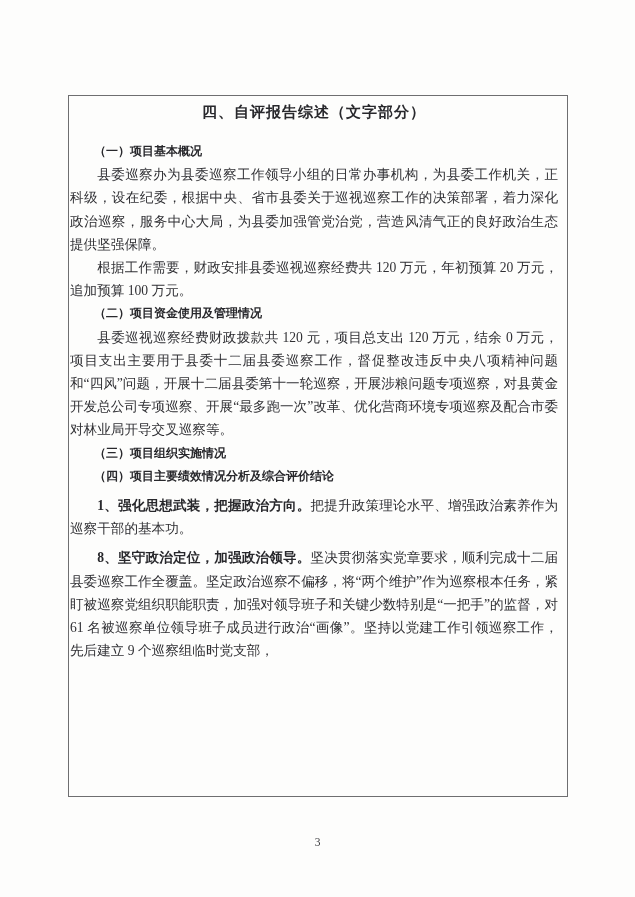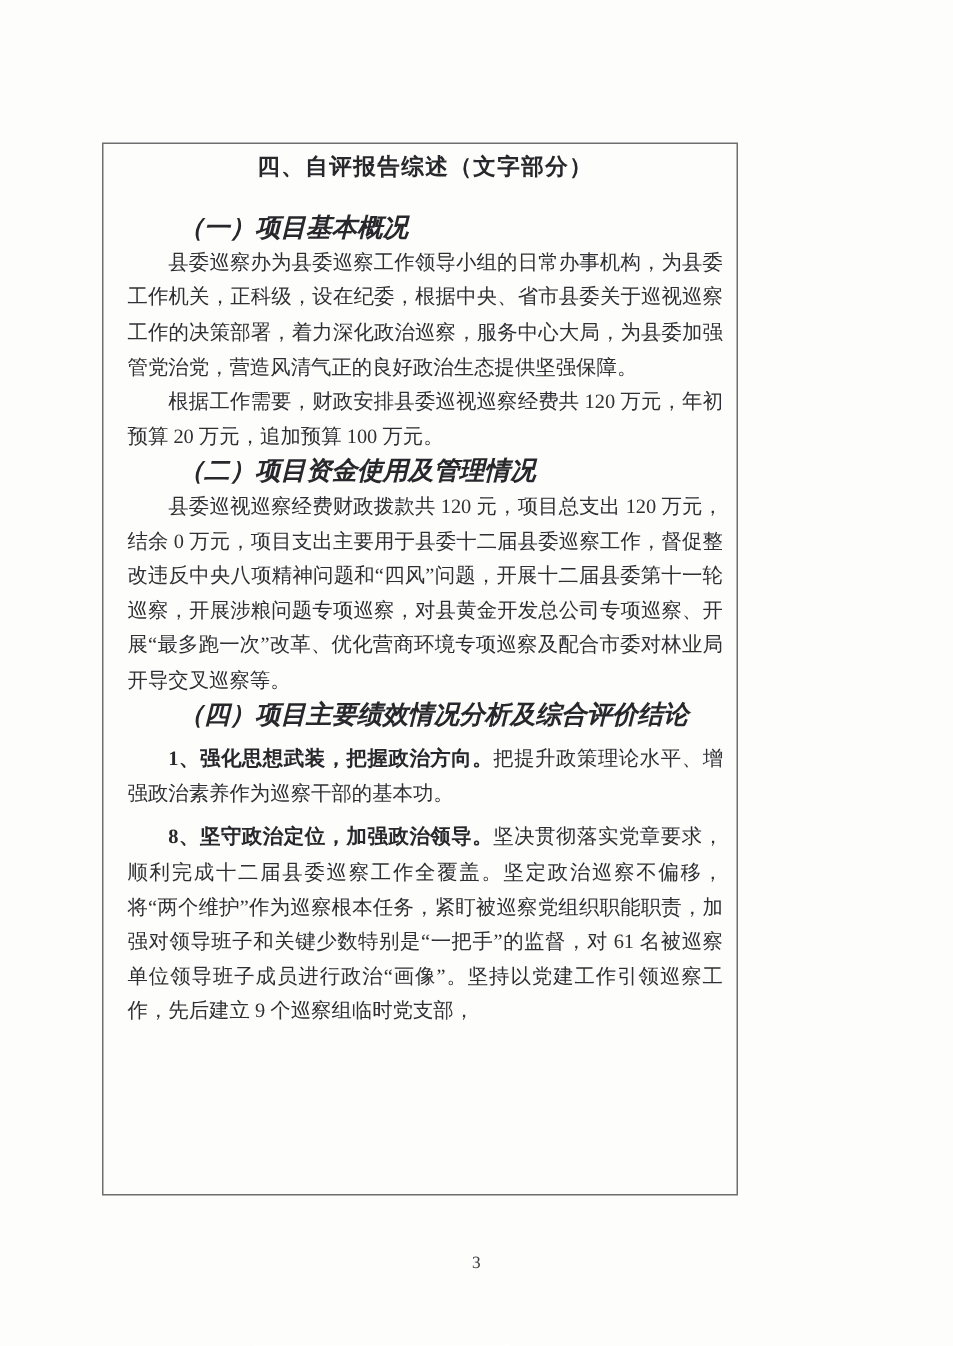--- a/index.html
+++ b/index.html
@@ -10,42 +10,41 @@
     height: 897px;
     background: #fdfdfc;
     font-family: "Liberation Serif", "DejaVu Serif", serif;
     color: #2f2f33;
     overflow: hidden;
   }
   .frame {
     position: absolute;
     left: 68px;
     top: 95px;
-    width: 424px;
+    width: 500px;
     height: 702px;
     border: 1px solid #6e6e70;
-    padding: 5px 9px 0 16px;
+    padding: 5px 9px 0 1px;
     overflow: hidden;
   }
   .doc-title {
     text-align: center;
     font-weight: bold;
     font-size: 15px;
     line-height: 23px;
     letter-spacing: 1px;
     margin-bottom: 16px;
     color: #28282c;
   }
   .heading {
     font-weight: bold;
-    font-size: 17px;
+    font-size: 12px;
     line-height: 23.2px;
     text-indent: 2em;
     color: #28282c;
-    font-style: italic;
   }
   .para {
     font-size: 13.6px;
     line-height: 23.2px;
     text-indent: 2em;
     text-align: justify;
     font-family: Liberation Serif, serif;
   }
   .p-spaced { margin-top: 6px; }
   .lead { font-weight: bold; color: #28282c; }
@@ -67,20 +66,21 @@
 
     <div class="doc-title">四、自评报告综述（文字部分）</div>
 
     <div class="heading">（一）项目基本概况</div>
     <p class="para">县委巡察办为县委巡察工作领导小组的日常办事机构，为县委工作机关，正科级，设在纪委，根据中央、省市县委关于巡视巡察工作的决策部署，着力深化政治巡察，服务中心大局，为县委加强管党治党，营造风清气正的良好政治生态提供坚强保障。</p>
     <p class="para">根据工作需要，财政安排县委巡视巡察经费共 120 万元，年初预算 20 万元，追加预算 100 万元。</p>
 
     <div class="heading">（二）项目资金使用及管理情况</div>
     <p class="para">县委巡视巡察经费财政拨款共 120 元，项目总支出 120 万元，结余 0 万元，项目支出主要用于县委十二届县委巡察工作，督促整改违反中央八项精神问题和“四风”问题，开展十二届县委第十一轮巡察，开展涉粮问题专项巡察，对县黄金开发总公司专项巡察、开展“最多跑一次”改革、优化营商环境专项巡察及配合市委对林业局开导交叉巡察等。</p>
 
+    <div class="heading">（三）项目组织实施情况</div>
 
     <div class="heading">（四）项目主要绩效情况分析及综合评价结论</div>
     <p class="para p-spaced"><span class="lead">1、强化思想武装，把握政治方向。</span><span>把提升政策理论水平、增强政治素养作为巡察干部的基本功。</span></p>
     <p class="para p-spaced"><span class="lead">8、坚守政治定位，加强政治领导。</span><span>坚决贯彻落实党章要求，顺利完成十二届县委巡察工作全覆盖。坚定政治巡察不偏移，将“两个维护”作为巡察根本任务，紧盯被巡察党组织职能职责，加强对领导班子和关键少数特别是“一把手”的监督，对 61 名被巡察单位领导班子成员进行政治“画像”。坚持以党建工作引领巡察工作，先后建立 9 个巡察组临时党支部，</span></p>
 
   </div>
 
   <div class="page-number">3</div>
 </div>
 

